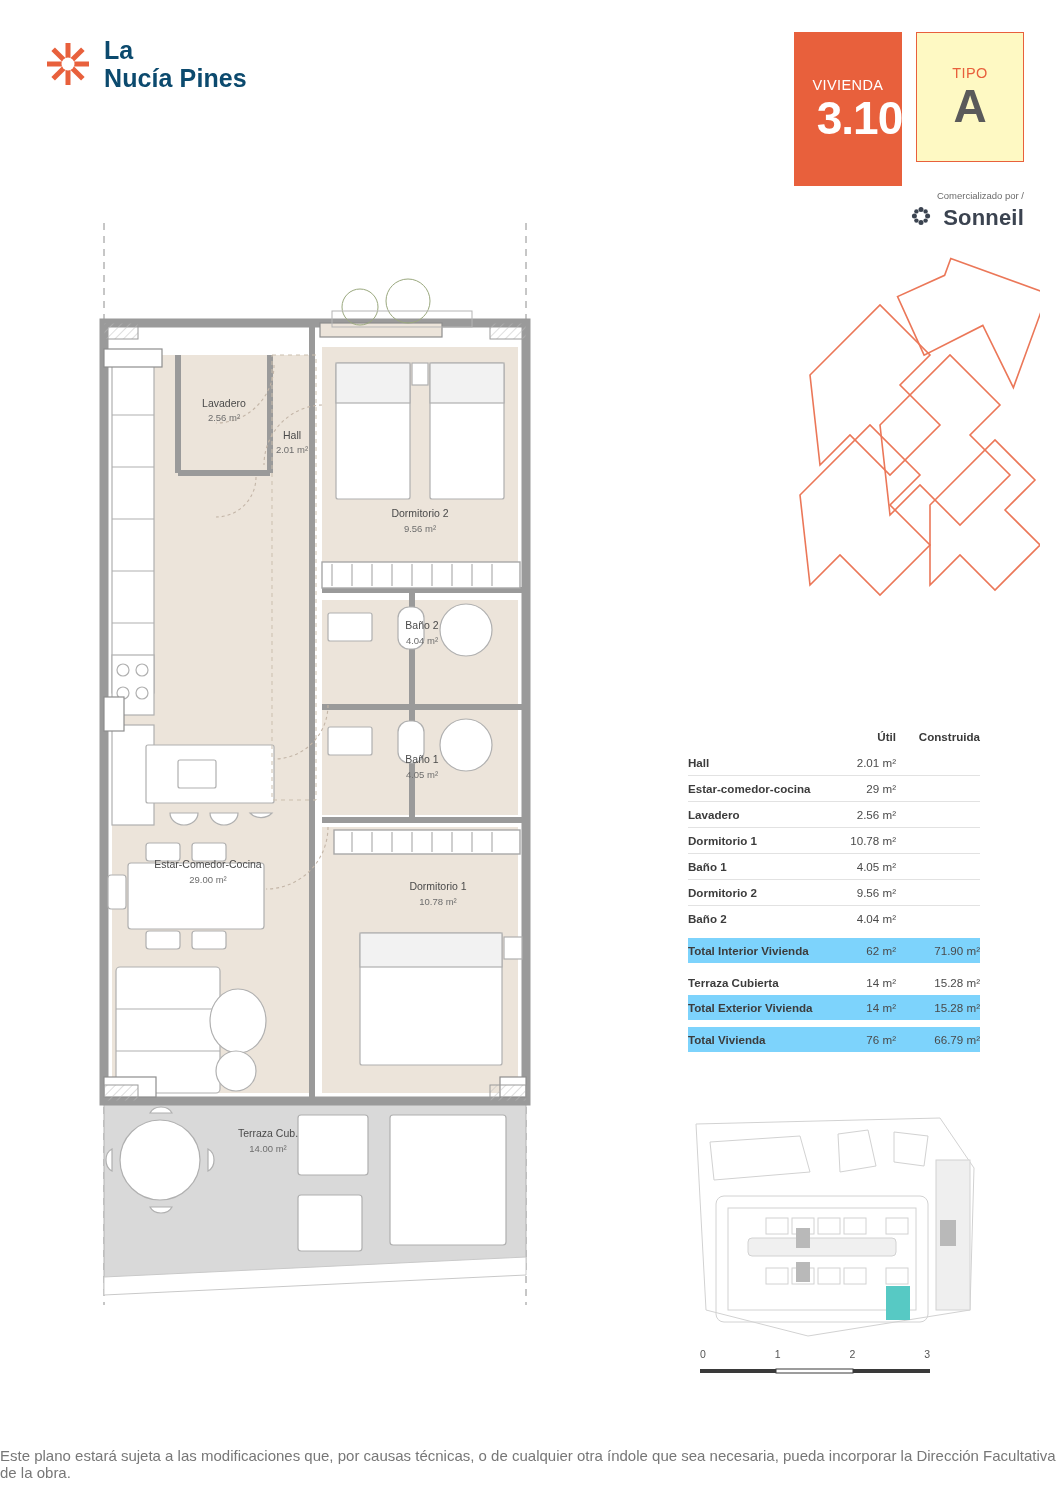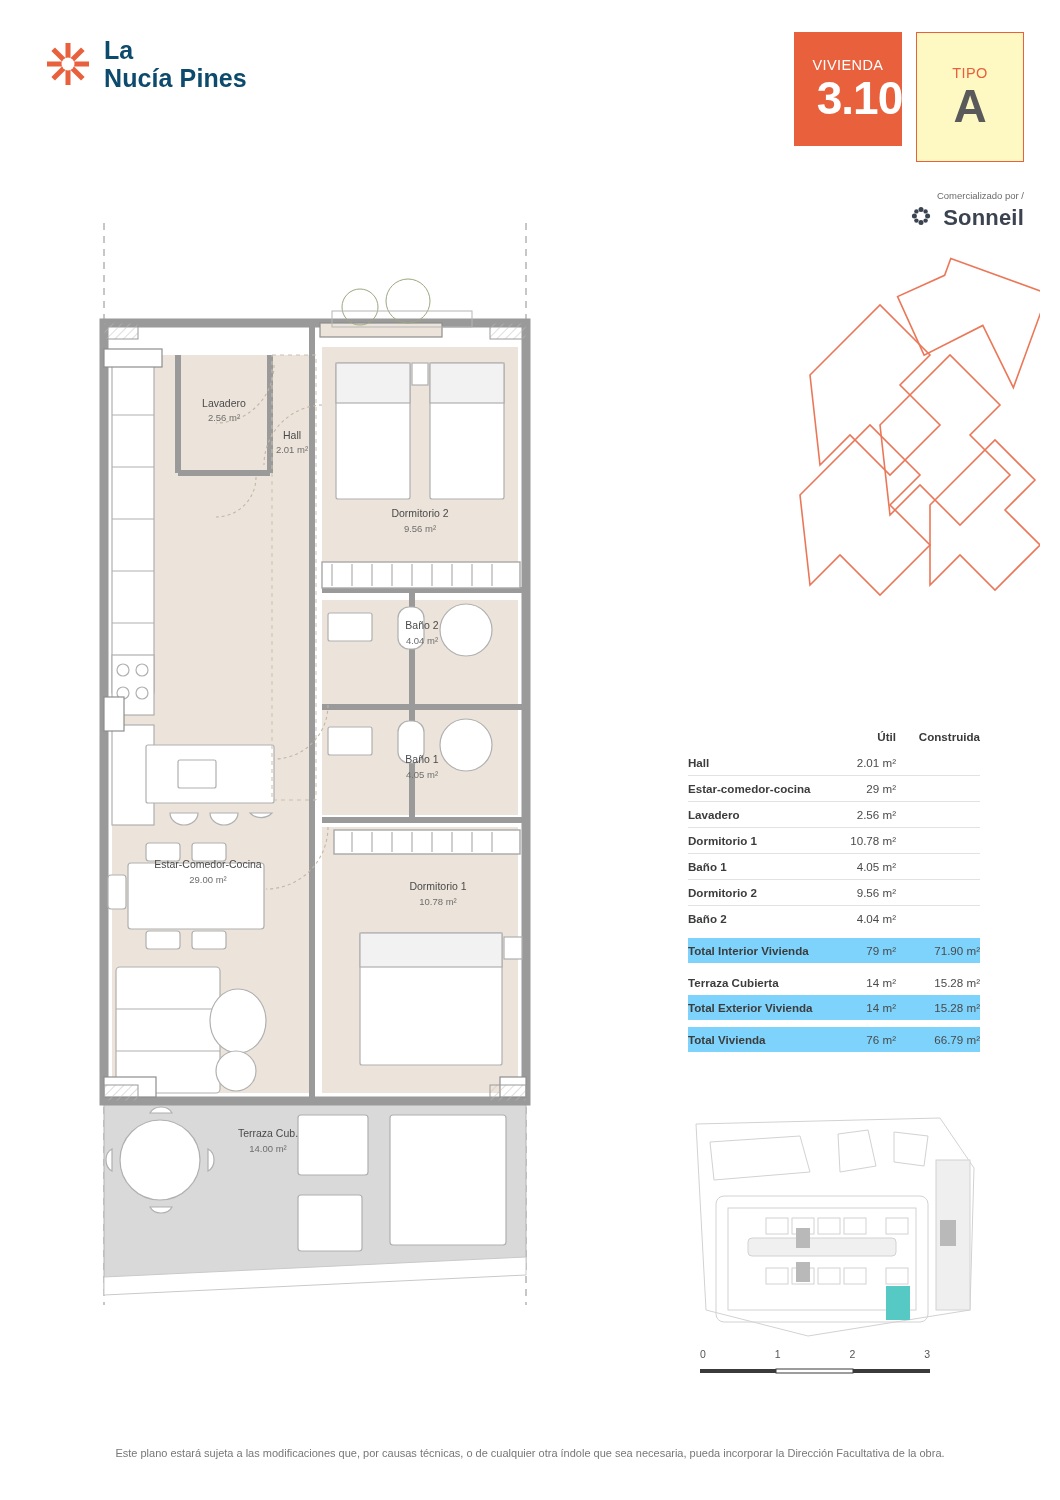--- a/index.html
+++ b/index.html
@@ -12,21 +12,21 @@
   }
   .page { position: relative; width: 1060px; height: 1500px; }
 
   
   .logo-block { position: absolute; left: 46px; top: 36px; display: flex; align-items: center; gap: 14px; }
   .logo-mark { width: 44px; height: 44px; }
   .logo-text { font-size: 25px; line-height: 1.12; font-weight: 700; color: #0c4a6e; letter-spacing: .1px; }
 
   .badge-row { position: absolute; right: 36px; top: 32px; display: flex; gap: 14px; align-items: flex-start; }
   .badge-vivienda {
-    width: 108px; height: 114px; background: #e8603c; color: #fff;
+    width: 108px; height: 154px; background: #e8603c; color: #fff;
     display: flex; flex-direction: column; align-items: center; justify-content: center;
   }
   .badge-vivienda .lbl { font-size: 14.5px; letter-spacing: .4px; margin-bottom: 2px; font-weight: 400;}
   .badge-vivienda .num { font-size: 46px; font-weight: 700; letter-spacing: -1px; line-height: 1; margin-left: 23px; }
   .badge-tipo {
     width: 108px; height: 130px; border: 1.6px solid #e8603c; color: #e8603c;
     display: flex; flex-direction: column; align-items: center; justify-content: center; background:#fef9c3;
   }
   .badge-tipo .lbl { font-size: 14.5px; letter-spacing: .4px; margin-bottom: 2px; }
   .badge-tipo .num { font-size: 46px; font-weight: 700; line-height: 1; color:#5a5a5a; }
@@ -57,21 +57,21 @@
   .areas tr.hl td { background: #7dd3fc; border-bottom: none; }
   .areas tr.spacer td { border-bottom: none; height: 7px; padding: 0; background: #fff; }
   .areas tr.plain td { border-bottom: none; }
 
   
   .sitemap { position: absolute; left: 688px; top: 1110px; width: 292px; height: 230px; }
   .scalebar { position: absolute; left: 700px; top: 1348px; width: 230px; }
   .scalebar .nums { display: flex; justify-content: space-between; font-size: 10.5px; color: #555; margin-bottom: 3px; }
 
   
-  .footer { position: absolute; left: 0; top: 1447px; width: 1060px; text-align: center; font-size: 11px; color: #777; }
+  .footer { position: absolute; left: 0; top: 1447px; width: 1060px; font-size: 15px; color: #777; }
 </style>
 </head>
 <body>
 
 <div class="page">
 
   <div class="logo-block">
     <span class="logo-mark">
       <svg width="44" height="44" viewBox="0 0 44 44">
         <g fill="#e8603c">
@@ -381,21 +381,21 @@
           <td class="v1">4.04 m²</td>
           <td class="v2"></td>
         </tr>
 
         <tr class="spacer">
             <td colspan="3"></td>
           </tr>
 
         <tr class="hl">
           <td class="name">Total Interior Vivienda</td>
-          <td class="v1">79 m²</td>
+          <td class="v1">62 m²</td>
           <td class="v2">71.90 m²</td>
         </tr>
 
         <tr class="spacer">
             <td colspan="3"></td>
           </tr>
 
         <tr class="plain">
           <td class="name">Terraza Cubierta</td>
           <td class="v1">14 m²</td>

